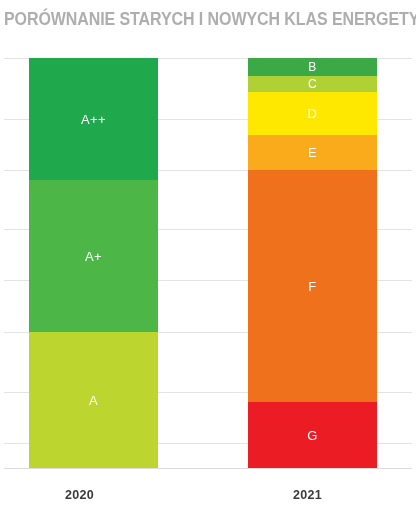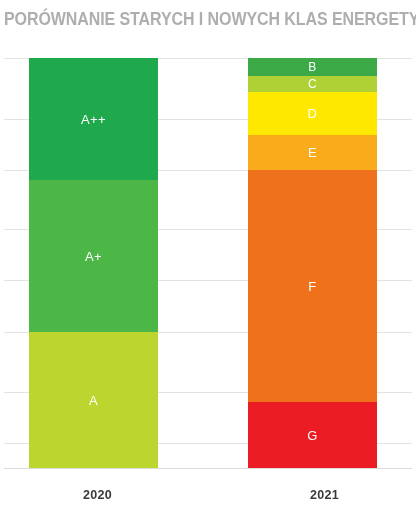--- a/index.html
+++ b/index.html
@@ -100,22 +100,22 @@
     top: 486px;
     height: 18px;
     color: #3a3a3a;
     font-family: "Liberation Sans Narrow", "Liberation Sans", sans-serif;
     font-size: 12.5px;
     font-weight: bold;
     letter-spacing: 0.3px;
     line-height: 18px;
     text-align: center;
   }
-  .cat-2020 { left: 33px; width: 129px; }
-  .cat-2021 { left: 260px; width: 129px; }
+  .cat-2020 { left: 15px; width: 129px; }
+  .cat-2021 { left: 243px; width: 129px; }
 </style>
 </head>
 <body>
 
 <div id="chart-root">
 
   <div class="chart-title">PORÓWNANIE STARYCH I NOWYCH KLAS ENERGETYCZNYCH</div>
 
   <div class="plot-area">
 

